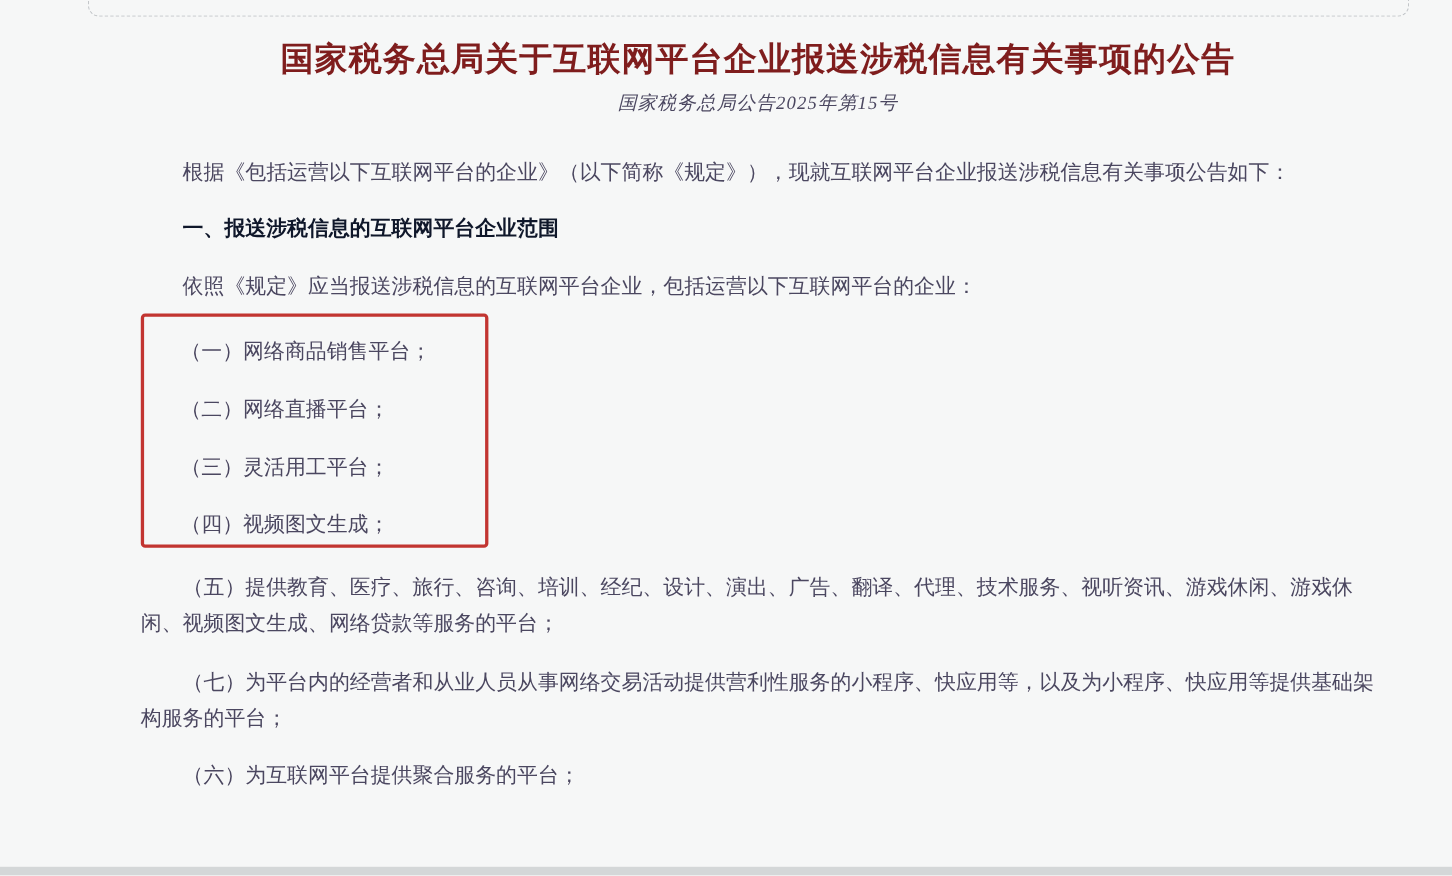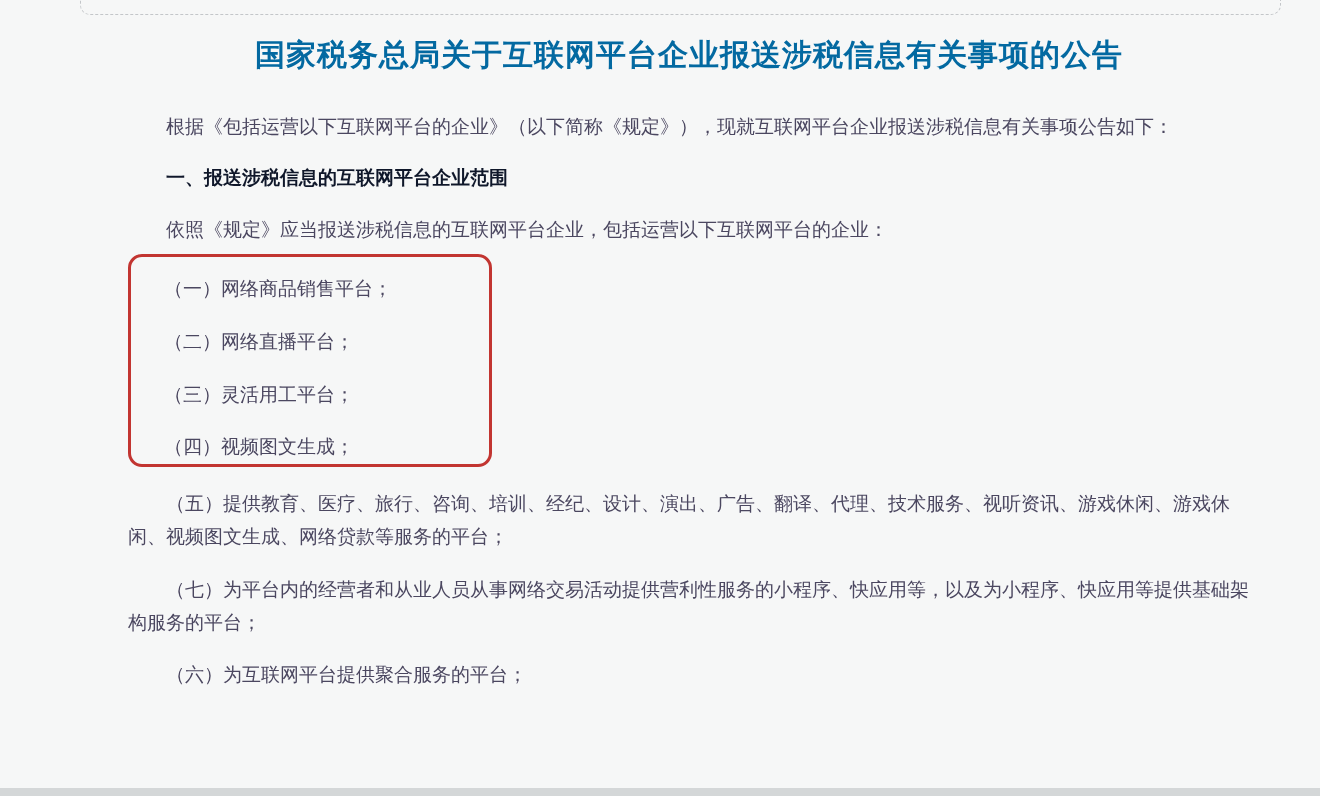--- a/index.html
+++ b/index.html
@@ -36,21 +36,21 @@
     color: #4b4760;
     text-align: left;
   }
   .doc-title {
     margin: 36px 0 0 0;
     font-size: 30px;
     line-height: 38px;
     font-weight: 700;
     letter-spacing: 1px;
     text-align: center;
-    color: #0369a1;
+    color: #7f1d1d;
   }
   .doc-number {
     margin-top: 8px;
     line-height: 23px;
     text-align: center;
     font-style: italic;
     font-size: 17px;
     letter-spacing: 1px;
     color: #4b4760;
   }
@@ -64,23 +64,23 @@
     font-size: 19px;
     line-height: 26px;
     font-weight: 700;
     text-indent: 2em;
     color: #0f172a;
   }
   .para-lead    { margin-top: 22px; }
   .highlight-box {
     box-sizing: border-box;
     margin-top: 8px;
-    width: 364px;
+    width: 316px;
     border: 3px solid #c23531;
-    border-radius: 14px;
+    border-radius: 4px;
     padding: 22px 0 7px 33px;
     background: transparent;
   }
   .box-item {
     margin: 0 0 33px 0;
     font-size: 19px;
     line-height: 20px;
     text-indent: 0;
     color: #4b4760;
   }
@@ -103,20 +103,21 @@
 <body>
 
 <div class="screen">
 
   <div class="dashed-region"></div>
 
   <div class="doc">
 
     <h1 class="doc-title">国家税务总局关于互联网平台企业报送涉税信息有关事项的公告</h1>
 
+    <div class="doc-number">国家税务总局公告2025年第15号</div>
 
     <p class="para para-intro">根据《包括运营以下互联网平台的企业》（以下简称《规定》），现就互联网平台企业报送涉税信息有关事项公告如下：</p>
 
     <h2 class="section-heading">一、报送涉税信息的互联网平台企业范围</h2>
 
     <p class="para para-lead">依照《规定》应当报送涉税信息的互联网平台企业，包括运营以下互联网平台的企业：</p>
 
     <div class="highlight-box">
       <p class="box-item bi-1">（一）网络商品销售平台；</p>
       <p class="box-item bi-2">（二）网络直播平台；</p>

